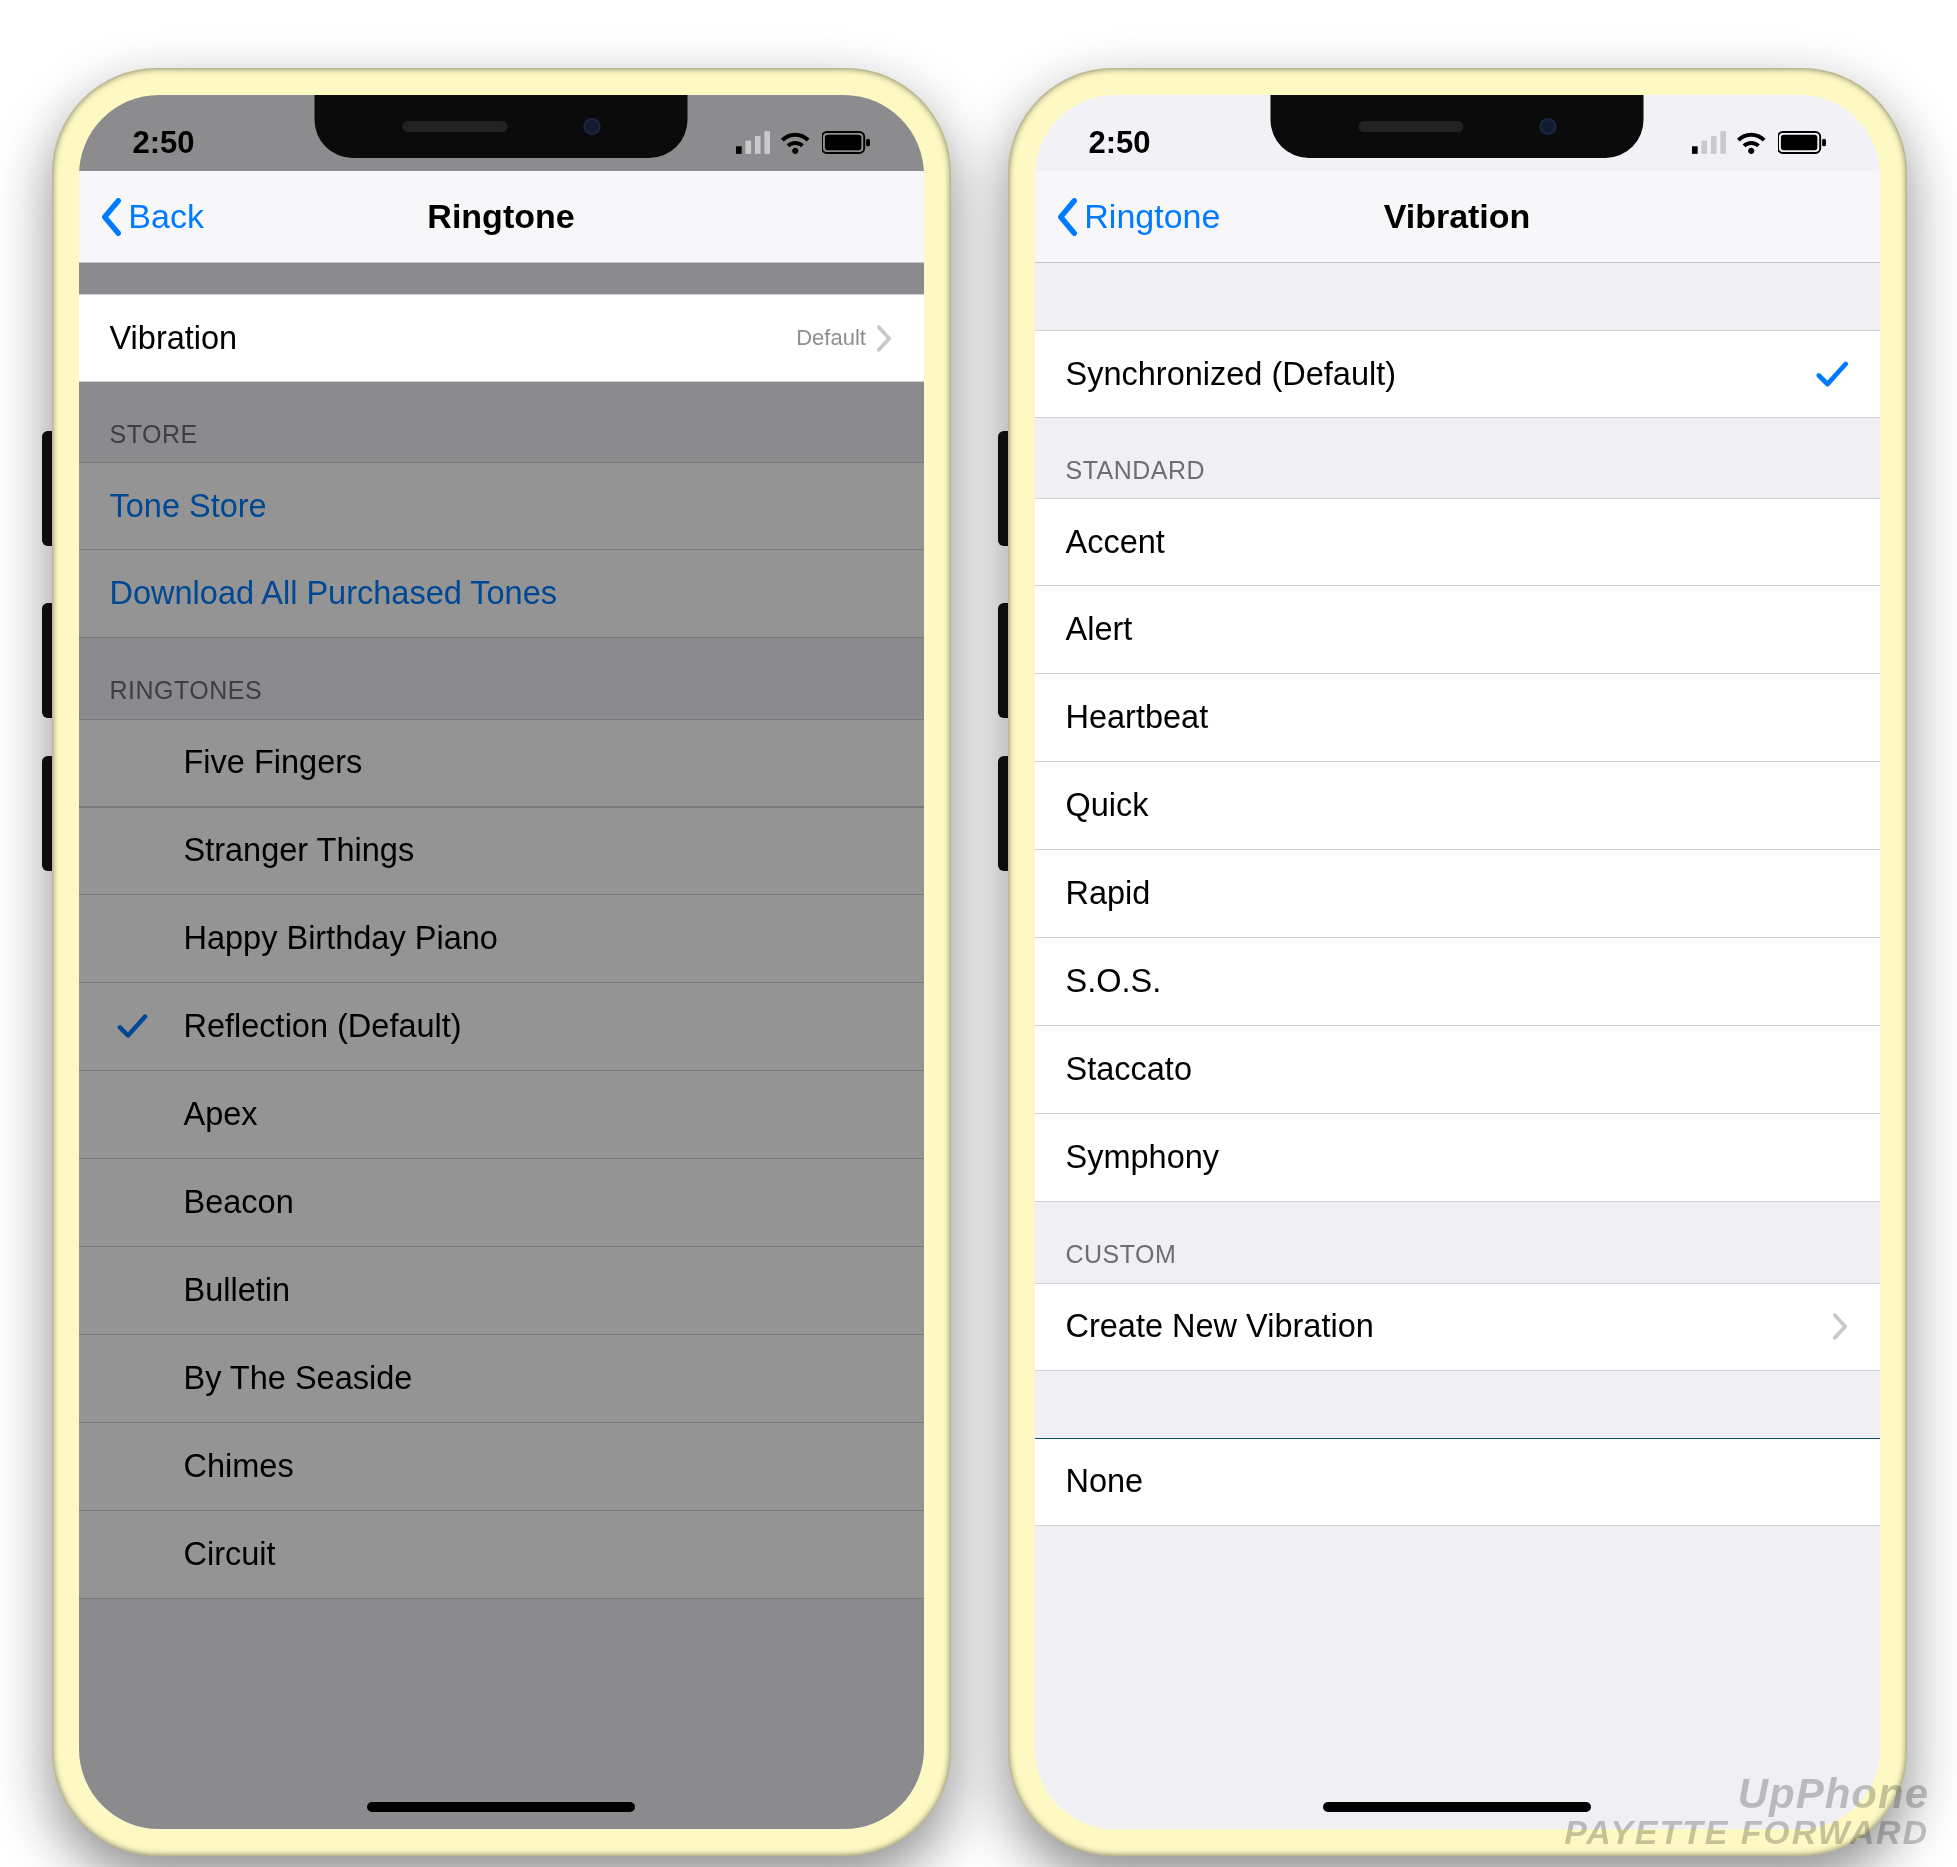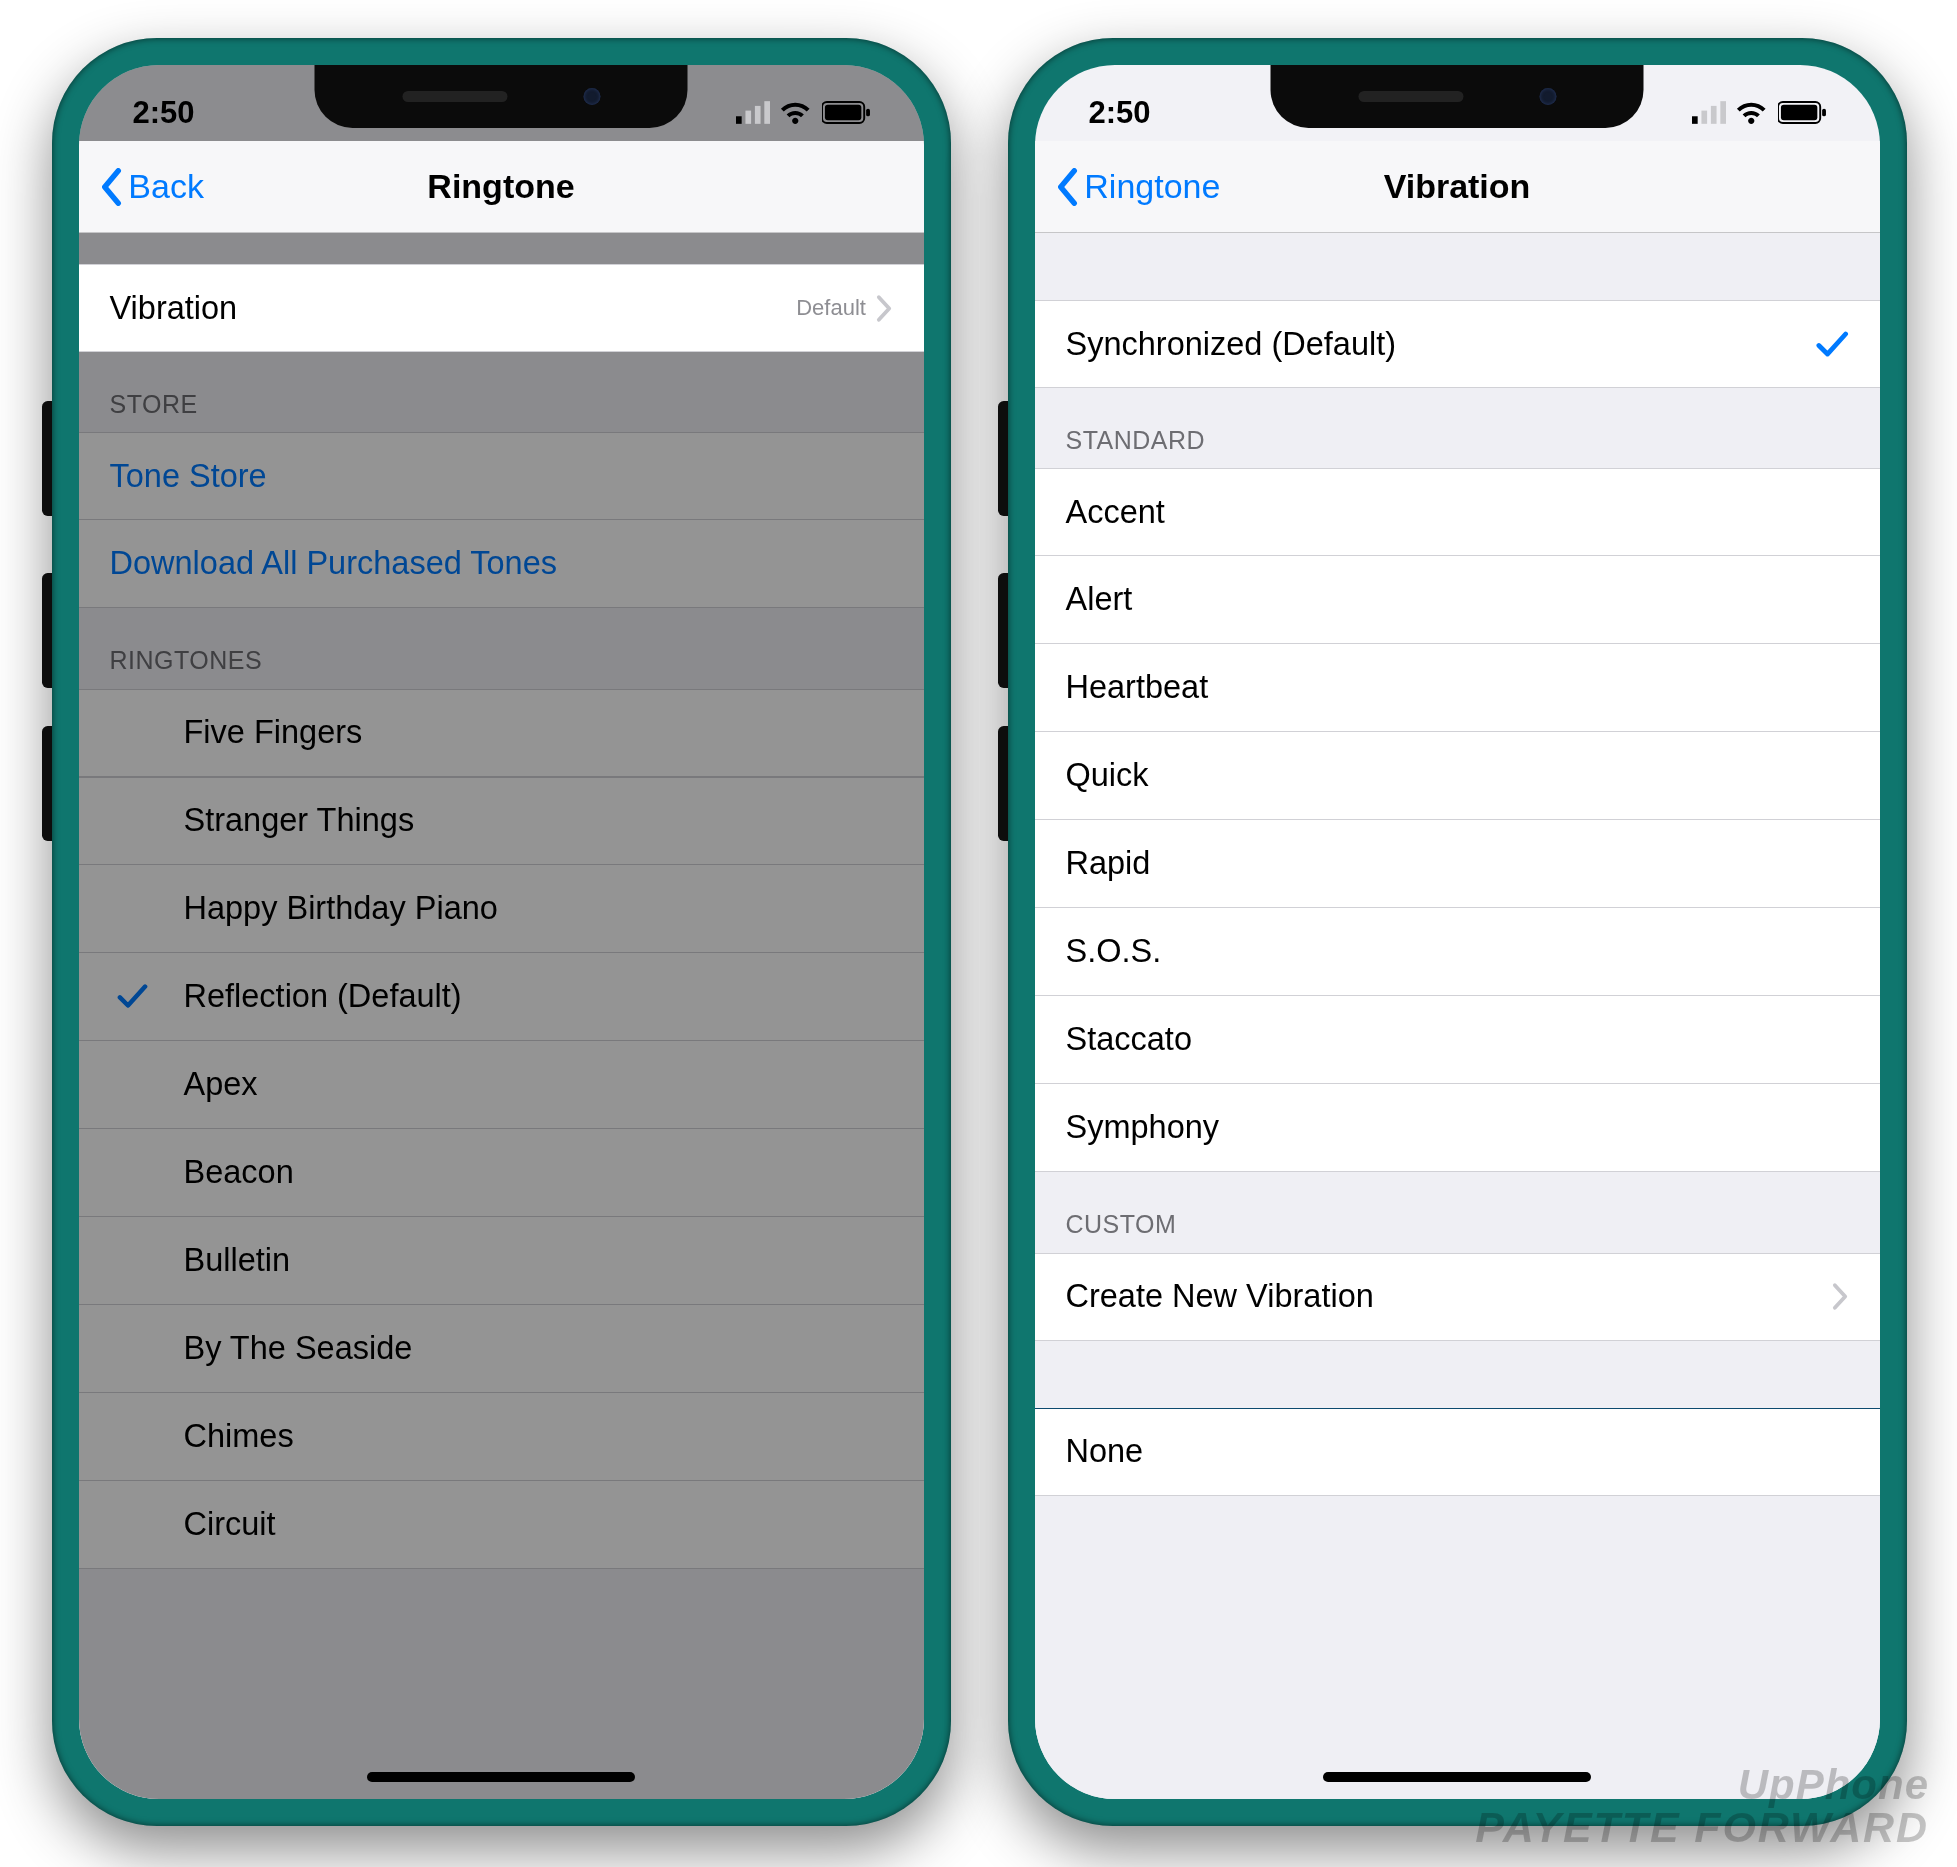--- a/index.html
+++ b/index.html
@@ -12,25 +12,26 @@
   }
   .stage {
     display: flex;
     gap: 57px;
     padding: 38px 38px;
     justify-content: center;
   }
   .phone {
     width: 899px;
     height: 1788px;
-    background: #0f766e;
+    background: #fef9c3;
     border-radius: 105px;
     padding: 27px;
     box-shadow: 0 24px 57px rgba(0,0,0,.45), inset 0 0 7.6px rgba(0,0,0,.6);
     position: relative;
+    margin-top: 30px;
   }
   .phone::before { 
     content:"";
     position:absolute; left:-9.6px; top:363px; width:9.6px; height:115px; background:#0d0d0d; border-radius:5.7px 0 0 5.7px;
     box-shadow: 0 172px 0 #0d0d0d, 0 325px 0 #0d0d0d;
   }
   .screen {
     width: 100%;
     height: 100%;
     background: #f2f2f6;
@@ -119,21 +120,21 @@
     z-index:25;
   }
   .redacted { display:inline-flex; gap:9.6px; vertical-align:middle; margin:0 5.7px;}
   .redacted span { background:#4b4b4b; height:23px; display:inline-block; border-radius:1.9px;}
   .watermark {
     position:absolute; right:29px; bottom:19px; text-align:right;
     font-style:italic; color:rgba(0,0,0,.22); line-height:1;
     font-weight:700; pointer-events:none;margin-left:28px;
   }
   .watermark .l1 { font-size:42px; letter-spacing:1px;}
-  .watermark .l2 { font-size:43px; letter-spacing:1.9px;}
+  .watermark .l2 { font-size:34px; letter-spacing:1.9px;}
 </style>
 </head>
 <body>
 
 <div class="stage">
 
   <div class="phone">
     <div class="screen">
       <div class="notch">
           <div class="speaker"></div>

